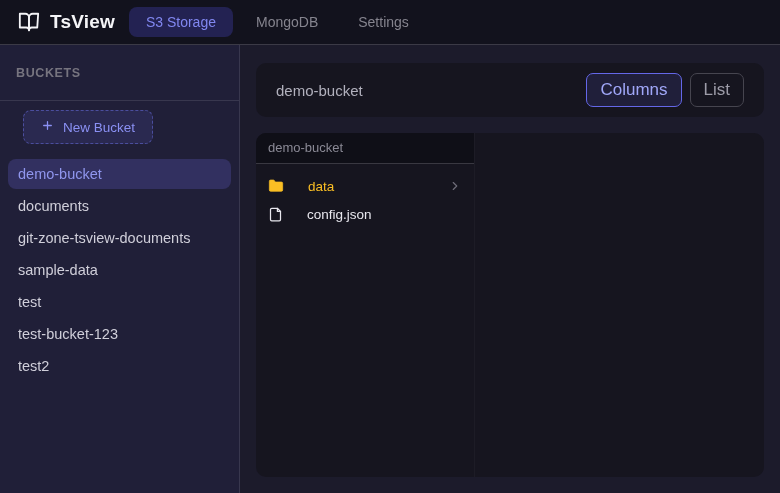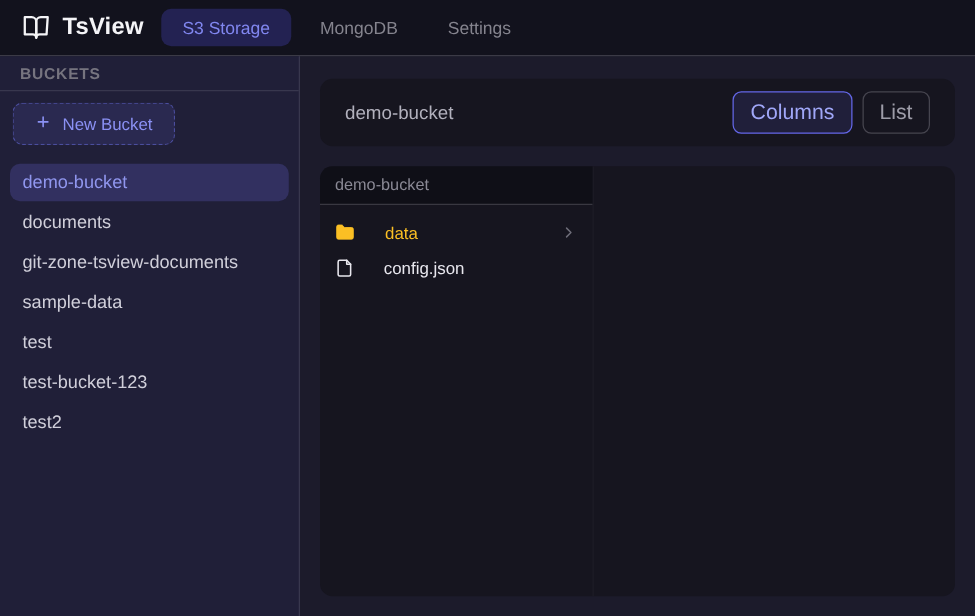--- a/index.html
+++ b/index.html
@@ -37,21 +37,21 @@
   .body-row { display: flex; height: 448px; }
   .sidebar {
     width: 240px;
     flex: 0 0 240px;
     background: #201f38;
     border-right: 1px solid #38374e;
     display: flex;
     flex-direction: column;
   }
   .section-head {
-    height: 28px;
+    height: 56px;
     display: flex;
     align-items: center;
     padding: 0 16px;
     border-bottom: 1px solid #38374e;
   }
   .section-label {
     font-size: 12.5px;
     font-weight: bold;
     letter-spacing: 0.6px;
     color: #76747f;
@@ -62,20 +62,21 @@
     align-items: center;
     gap: 9px;
     padding: 8px 17px;
     border: 1.5px dashed #4b4e9e;
     border-radius: 8px;
     background: #2a2950;
     color: #8b91f4;
     font-size: 13.5px;
     font-family: inherit;
     cursor: pointer;
+    margin-left: 13px;
   }
   .bucket-list { padding: 15px 8px 0 8px; }
   .bucket-item {
     height: 30px;
     display: flex;
     align-items: center;
     padding: 0 10px;
     margin-bottom: 2px;
     border-radius: 8px;
     font-size: 14.5px;

